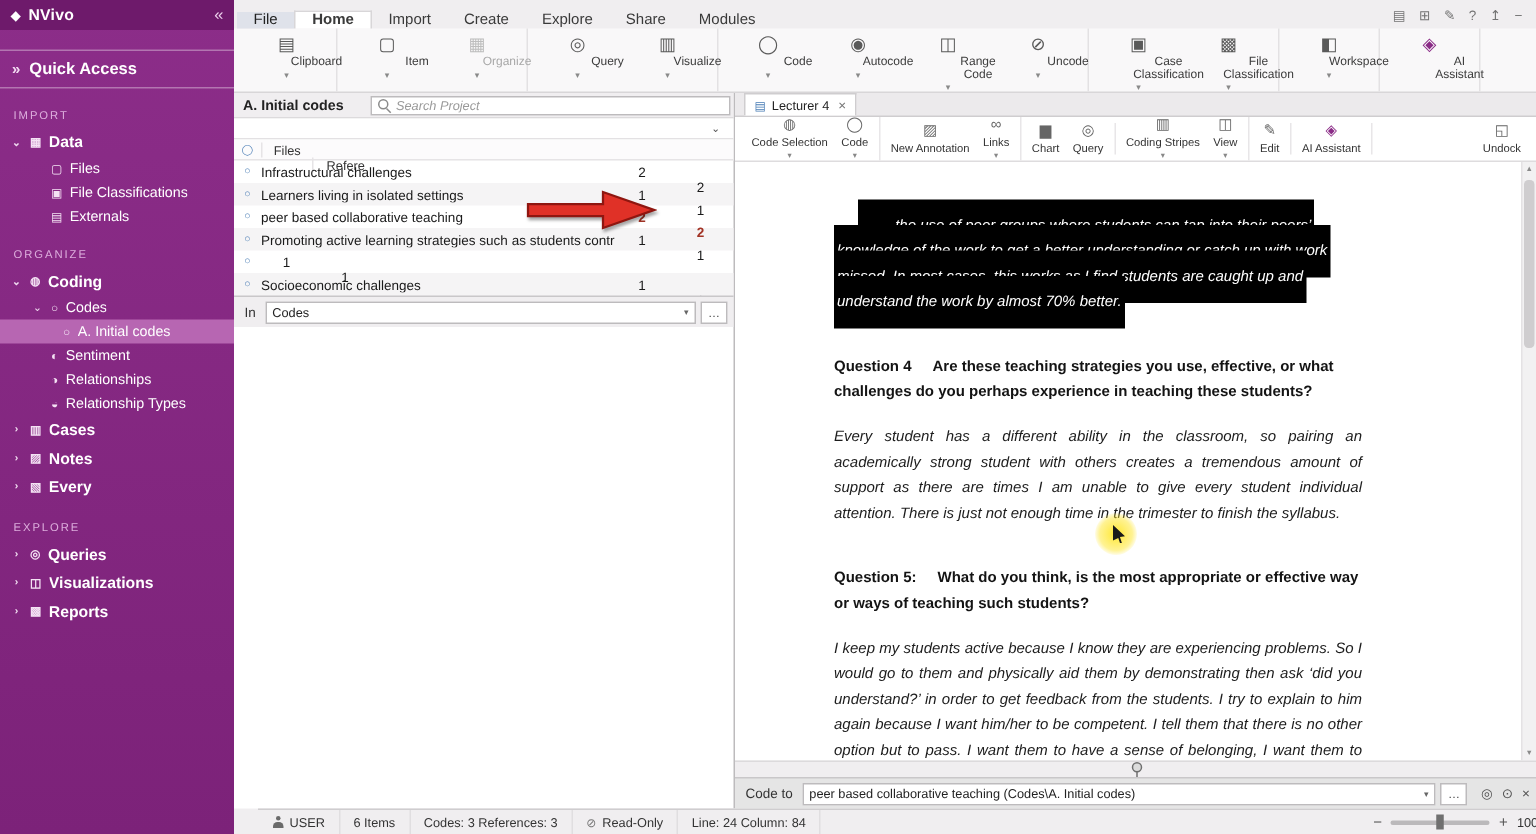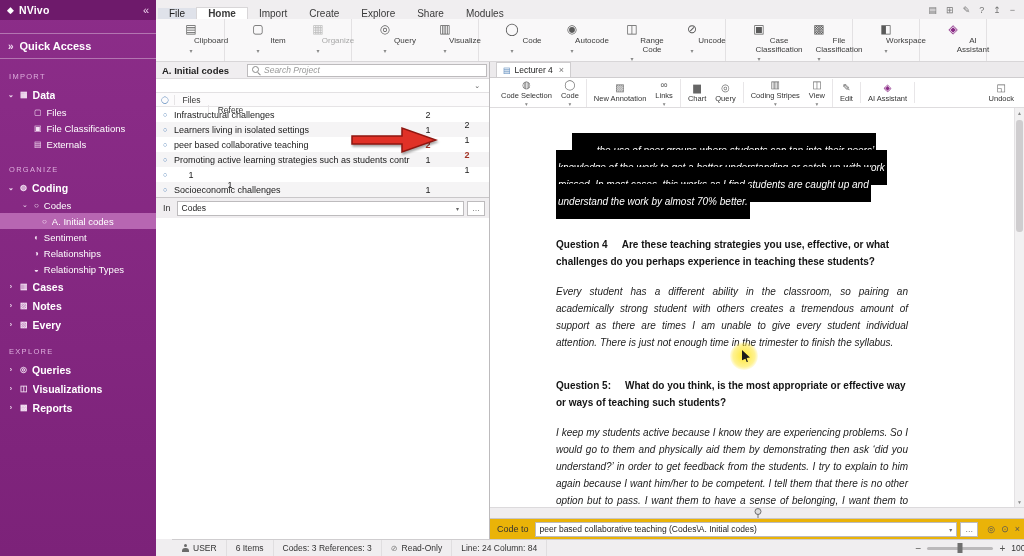--- a/index.html
+++ b/index.html
@@ -100,21 +100,21 @@
   .hl { background:#000; color:#fff; padding:12px 2px; -webkit-box-decoration-break:clone; box-decoration-break:clone; }
   .qp { font-weight:bold; margin-top:26px; }
   .qlabel { margin-right:14px; }
   .ap { font-style:italic; margin-top:13px; text-align:justify; color:#1c1c1c; }
 
   .dp-hscroll { height:11px; background:#f0eef0; border-top:1px solid #dcdadc; position:relative; }
   .pin { position:absolute; left:50%; top:0; transform:translateX(-50%); width:9px; height:10px; }
   .pin::before { content:""; position:absolute; top:0; left:2px; width:5px; height:5px; border:1px solid #6f6f6f; border-radius:50%; background:#dcdcdc; }
   .pin::after { content:""; position:absolute; top:6px; left:4.5px; width:1px; height:4px; background:#6f6f6f; }
 
-  .dp-codeto { height:21px; background:#eab308; border-top:1px solid #c9c7c9; display:flex; align-items:center; gap:3px; padding:0 4px; }
+  .dp-codeto { height:21px; background:#e5e5e5; border-top:1px solid #c9c7c9; display:flex; align-items:center; gap:3px; padding:0 4px; }
   .ct-icons { display:flex; align-items:center; gap:6px; margin-left:6px; color:#555; font-size:9px; }
   .ct-icons span { cursor:pointer; }
 
   
   #statusbar { position:absolute; left:16px; bottom:0; width:868px; height:17px; background:#f0eef0; border-top:1px solid #cfcdcf; display:flex; align-items:center; font-size:8.5px; color:#333; }
   .st-cell { padding:0 9px; height:100%; display:flex; align-items:center; gap:4px; border-right:1px solid #e0dee0; white-space:nowrap; }
   .person { width:8px; height:8px; position:relative; display:inline-block; }
   .person::before { content:""; position:absolute; top:0; left:2.5px; width:3px; height:3px; border-radius:50%; background:#6a6a6a; }
   .person::after { content:""; position:absolute; bottom:0; left:.5px; width:7px; height:4px; border-radius:3px 3px 0 0; background:#6a6a6a; }
   .ro-ic { font-size:8px; color:#777; }

